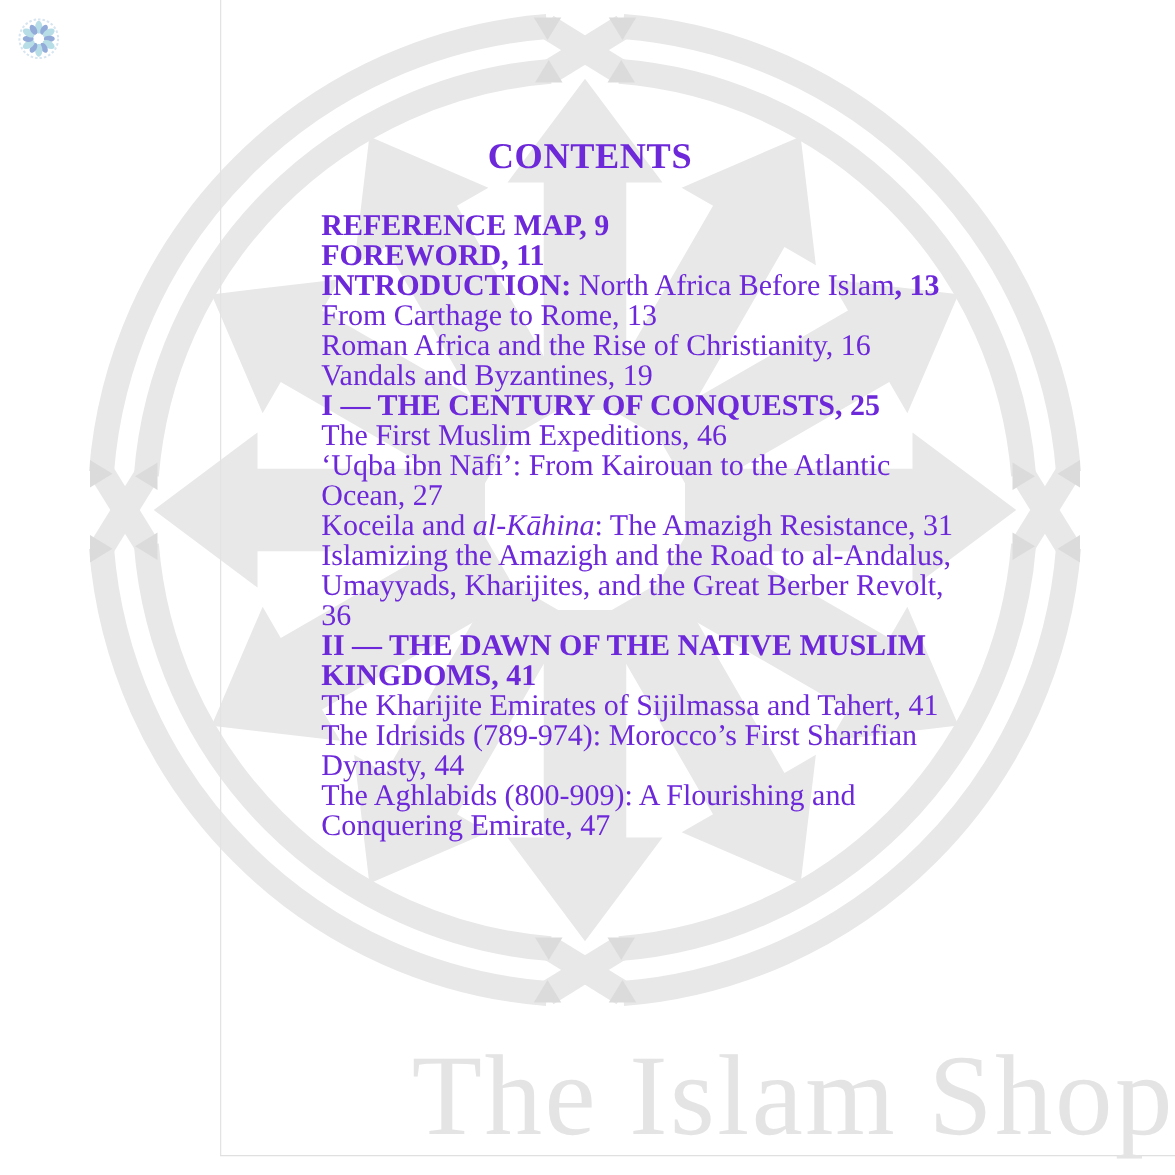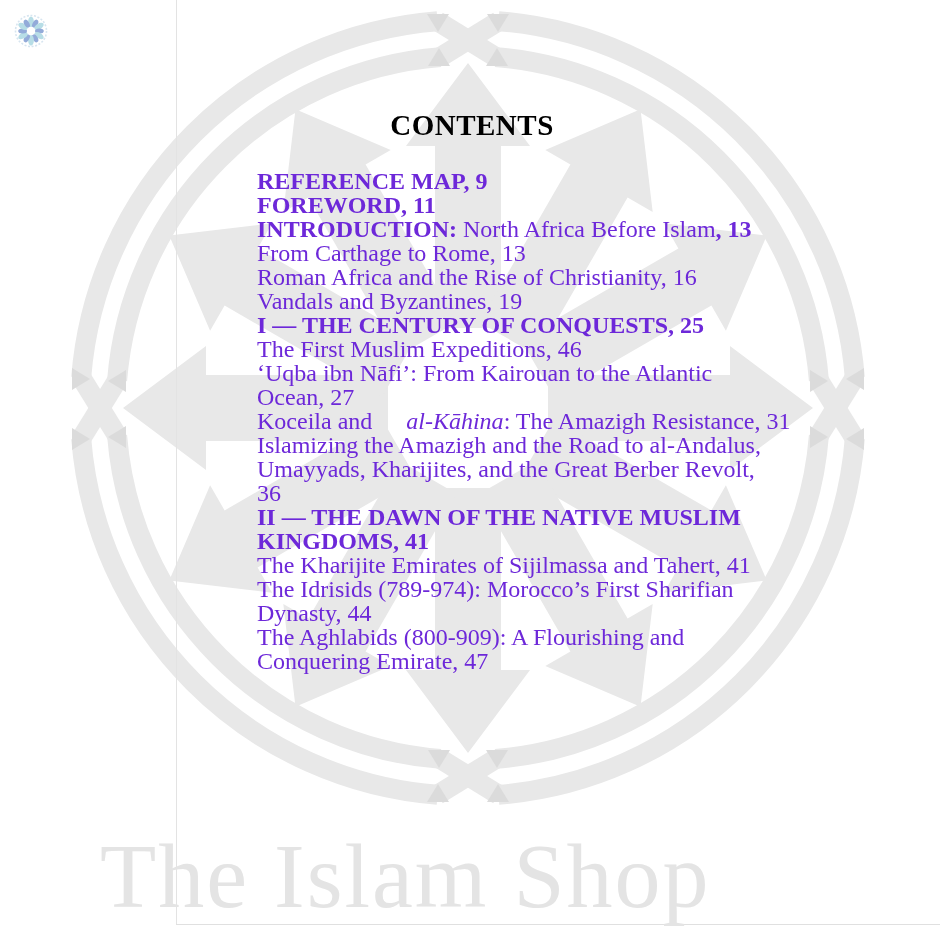--- a/index.html
+++ b/index.html
@@ -6,37 +6,37 @@
   body{
     width:940px;height:940px;background:#ffffff;position:relative;overflow:hidden;
     font-family:"Liberation Serif","DejaVu Serif",serif;
   }
   
   .wm-svg{position:absolute;left:0;top:0;z-index:0;}
   .page-edge-v{position:absolute;left:176px;top:0;width:1px;height:924px;background:#e3e3e3;z-index:1;}
   .page-edge-h{position:absolute;left:176px;top:924px;width:764px;height:1px;background:#e0e0e0;z-index:1;}
   .wm-text{
     position:absolute;left:100px;right:0;top:826px;z-index:1;
-    text-align:left;font-size:92px;line-height:100px;letter-spacing:2px;
+    text-align:right;font-size:92px;line-height:100px;letter-spacing:2px;
     color:#e4e4e4;white-space:nowrap;user-select:none;
   }
   .logo{position:absolute;left:14px;top:14px;width:34px;height:34px;z-index:3;}
   
   .page-title{
     position:absolute;left:257px;top:90px;width:430px;z-index:2;
-    text-align:center;font-size:29px;font-weight:bold;letter-spacing:0.5px;color:#000000;
+    text-align:center;font-size:29px;font-weight:bold;letter-spacing:0.5px;color:#6d28d9;
   }
   .toc{
     position:absolute;left:257px;top:169px;width:470px;z-index:2;
     font-size:24px;line-height:24px;color:#6d28d9;
   }
   .toc-line{white-space:nowrap;}
   .toc-line.gap{}
   .toc-line .b{font-weight:bold;}
-  .toc-line .i{font-style:italic;margin-left:28px;}
+  .toc-line .i{font-style:italic;}
 </style>
 </head>
 <body>
 
 <svg class="wm-svg" width="940" height="940" viewBox="0 0 940 940" aria-hidden="true">
 
   <g fill="#e8e8e8">
     <path id="petal" d="M468 63 L530 146 L501 146 L501 328 L435 328 L435 146 L406 146 Z"></path>
     <use href="#petal" transform="rotate(30 468 408)"></use>
     <use href="#petal" transform="rotate(60 468 408)"></use>

